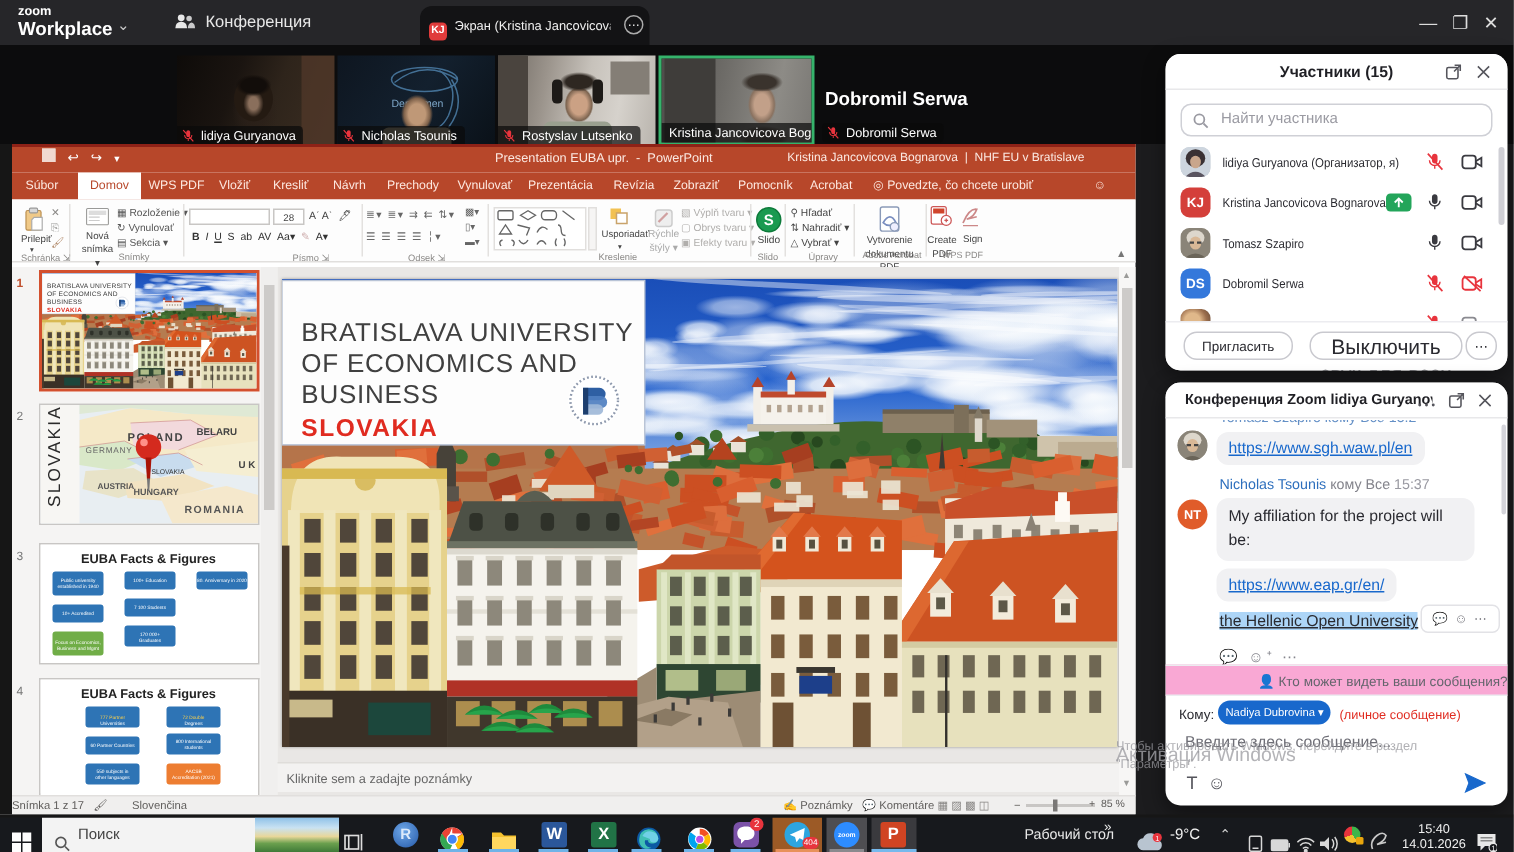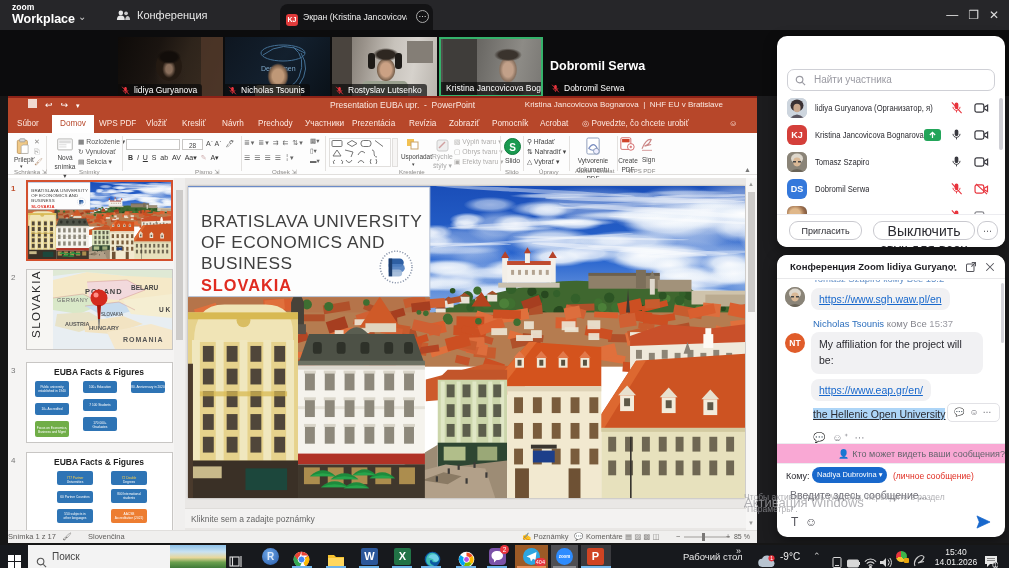--- a/index.html
+++ b/index.html
@@ -182,21 +182,21 @@
       <div class="r">Kristina Jancovicova Bognarova&nbsp; | &nbsp;NHF EU v Bratislave</div>
     </div>
     <div id="ppt-menu">
       <span class="mtab" style="left:17px;">Súbor</span>
       <span class="mtab active" style="left:52px;">Domov</span>
       <span class="mtab" style="left:99px;">WPS PDF</span>
       <span class="mtab" style="left:146px;">Vložiť</span>
       <span class="mtab" style="left:182px;">Kresliť</span>
       <span class="mtab" style="left:222px;">Návrh</span>
       <span class="mtab" style="left:258px;">Prechody</span>
-      <span class="mtab" style="left:305px;">Участники</span>
+      <span class="mtab" style="left:305px;">Vynulovať</span>
       <span class="mtab" style="left:352px;">Prezentácia</span>
       <span class="mtab" style="left:409px;">Revízia</span>
       <span class="mtab" style="left:449px;">Zobraziť</span>
       <span class="mtab" style="left:492px;">Pomocník</span>
       <span class="mtab" style="left:540px;">Acrobat</span>
       <span class="mtab" style="left:582px;">◎ Povedzte, čo chcete urobiť</span>
       <span class="mtab" style="left:729px;">☺ Zdielať</span>
     </div>
     <div id="ppt-ribbon">
 
@@ -1076,20 +1076,30 @@
       <span style="position:absolute;left:684px;top:5px;display:inline-block;width:46px;height:2px;background:#c8c6c4;"></span>
       <span style="position:absolute;left:702px;top:2px;display:inline-block;width:3px;height:8px;background:#7a7876;"></span>
       <span style="position:absolute;left:726px;font-size:7px;">+&nbsp; 85 %</span>
     </div>
   </div>
 
     <div class="abs" style="left:0;top:96px;width:8px;height:447px;background:#161616;z-index:30;"></div>
   <div class="abs" style="left:0;top:543px;width:1009px;height:2px;background:#161616;z-index:30;"></div>
 
   <div id="plist" class="abs panel">
+    <div class="phead">
+      <div class="ttl">Участники (15)</div>
+      <svg class="pico" style="right:30px;" viewBox="0 0 16 16" fill="none" stroke="#55555c" stroke-width="1.4">
+          <rect x="2" y="4" width="10" height="10" rx="1.5"></rect>
+          <path d="M9 2 h5 v5 M14 2 L8.5 7.5"></path>
+        </svg>
+      <svg class="pico" style="right:10px;" viewBox="0 0 16 16" stroke="#55555c" stroke-width="1.4">
+          <path d="M3 3 L13 13 M13 3 L3 13"></path>
+        </svg>
+    </div>
     <div style="position:absolute;left:10px;top:33px;width:208px;height:22px;border:1px solid #cfd0d6;border-radius:7px;color:#9a9aa2;font-size:10px;line-height:20px;padding-left:26px;">Найти участника</div>
     <svg style="position:absolute;left:18px;top:39px;" width="11" height="11" viewBox="0 0 12 12" fill="none" stroke="#9a9aa2" stroke-width="1.3">
         <circle cx="5" cy="5" r="3.6"></circle>
         <path d="M8 8 L11 11"></path>
       </svg>
 
     <div class="prow" style="top:62px;">
       <div class="pav" style="background:#c3ccd6;"><svg width="20" height="20" viewBox="0 0 20 20">
             <rect width="20" height="20" fill="#cdd5de"></rect>
             <ellipse cx="10" cy="7.5" rx="6.5" ry="6" fill="#3a3134"></ellipse>

